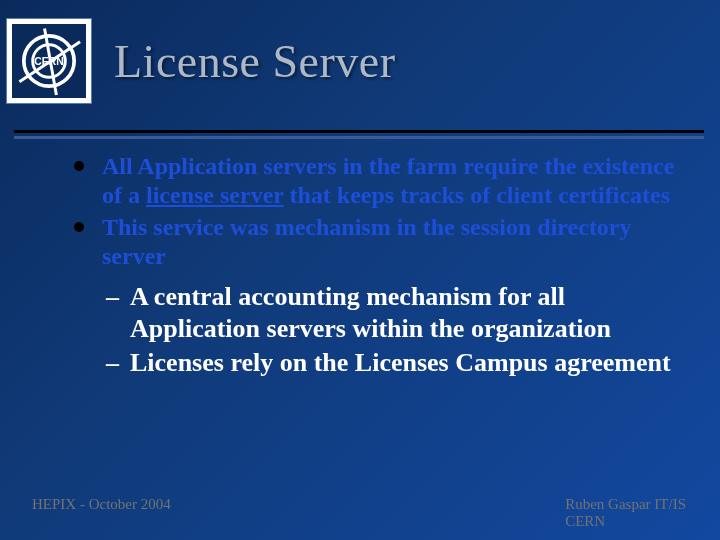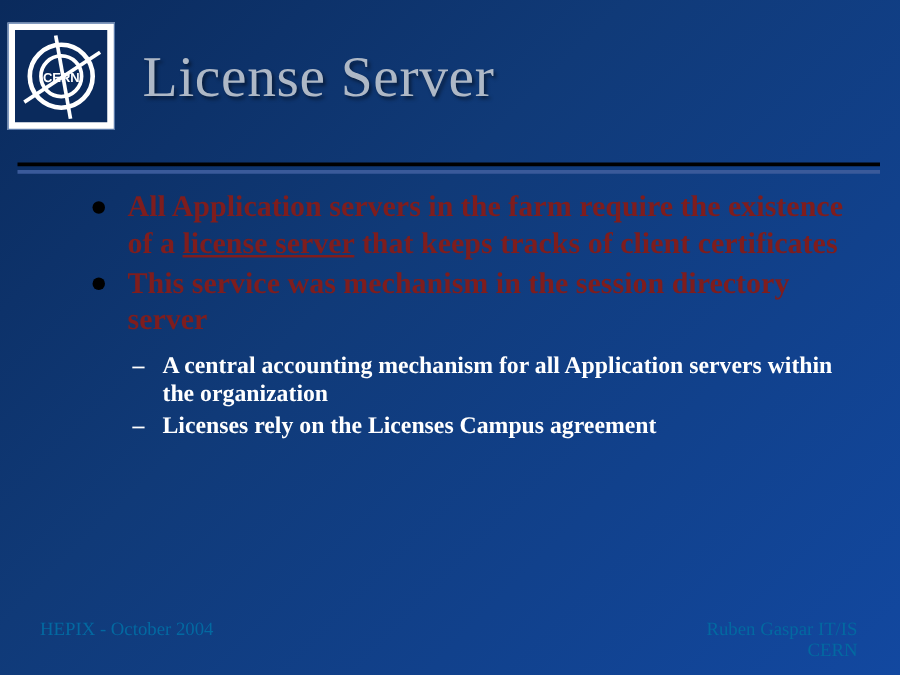--- a/index.html
+++ b/index.html
@@ -62,65 +62,65 @@
   ul.bullets {
     list-style: none;
   }
   ul.bullets > li {
     position: relative;
     padding-left: 34px;
     font-size: 24px;
     font-weight: bold;
     line-height: 1.22;
     margin-bottom: 2px;
-    color: #7f1d1d;
+    color: #1d4ed8;
   }
   ul.bullets > li::before {
     content: "";
     position: absolute;
     left: 6px;
     top: 9px;
     width: 10px;
     height: 10px;
     background: #000;
     border-radius: 50%;
   }
   .underline { text-decoration: underline; }
   ul.sub {
     list-style: none;
     margin-top: 10px;
     margin-left: 34px;
   }
   ul.sub > li {
     position: relative;
     padding-left: 28px;
-    font-size: 19px;
+    font-size: 26px;
     font-weight: bold;
     line-height: 1.22;
     margin-bottom: 2px;
   }
   ul.sub > li::before {
     content: "–";
     position: absolute;
     left: 4px;
     top: 0;
     font-weight: bold;
   }
   .footer {
     position: absolute;
     bottom: 10px;
     left: 0;
     width: 720px;
     display: flex;
     justify-content: space-between;
     padding: 0 34px 0 32px;
     font-size: 15px;
-    color: #0369a1;
+    color: #737373;
   }
-  .footer-right { text-align: right; line-height: 1.15; }
+  .footer-right { text-align: left; line-height: 1.15; }
 </style>
 </head>
 <body>
 
 <div class="header">
   <div class="logo">
     <svg viewBox="0 0 100 100">
       <rect x="0" y="0" width="100" height="100" fill="#0a2a5c"></rect>
       <circle cx="50" cy="50" r="34" fill="none" stroke="#fff" stroke-width="5"></circle>
       <circle cx="50" cy="50" r="22" fill="none" stroke="#fff" stroke-width="4"></circle>

